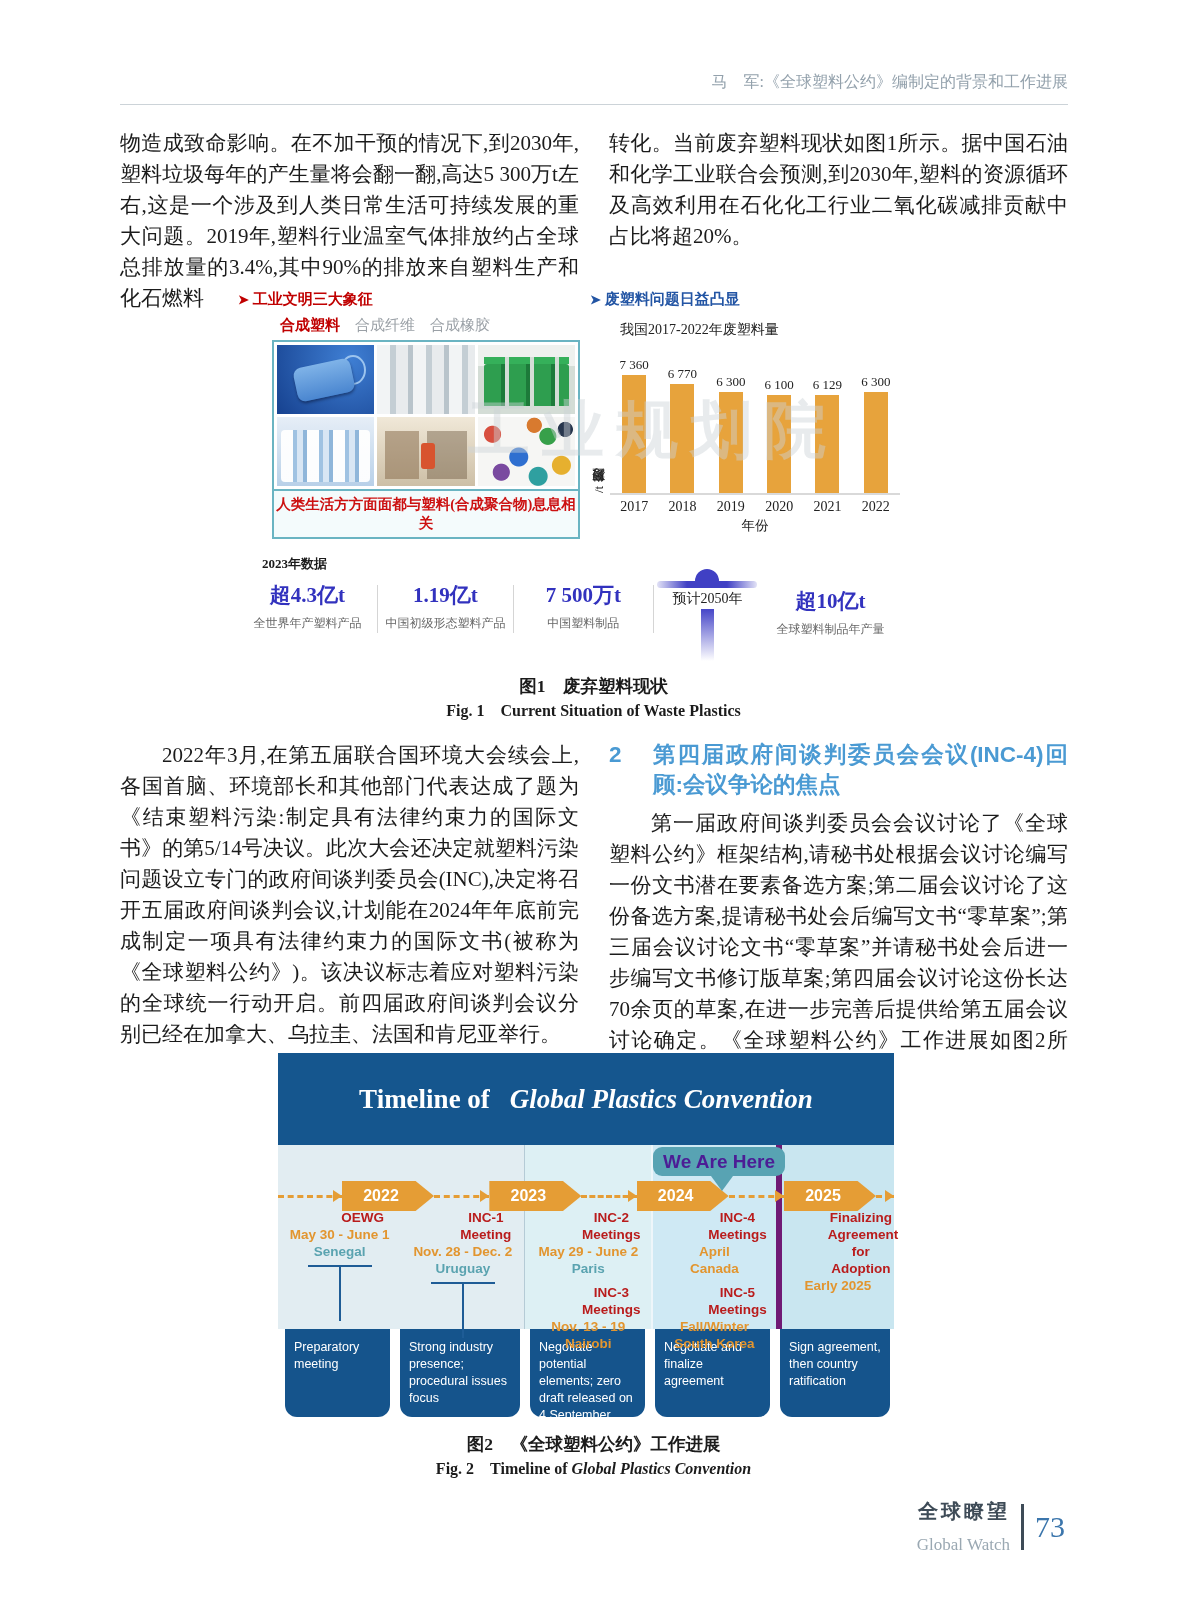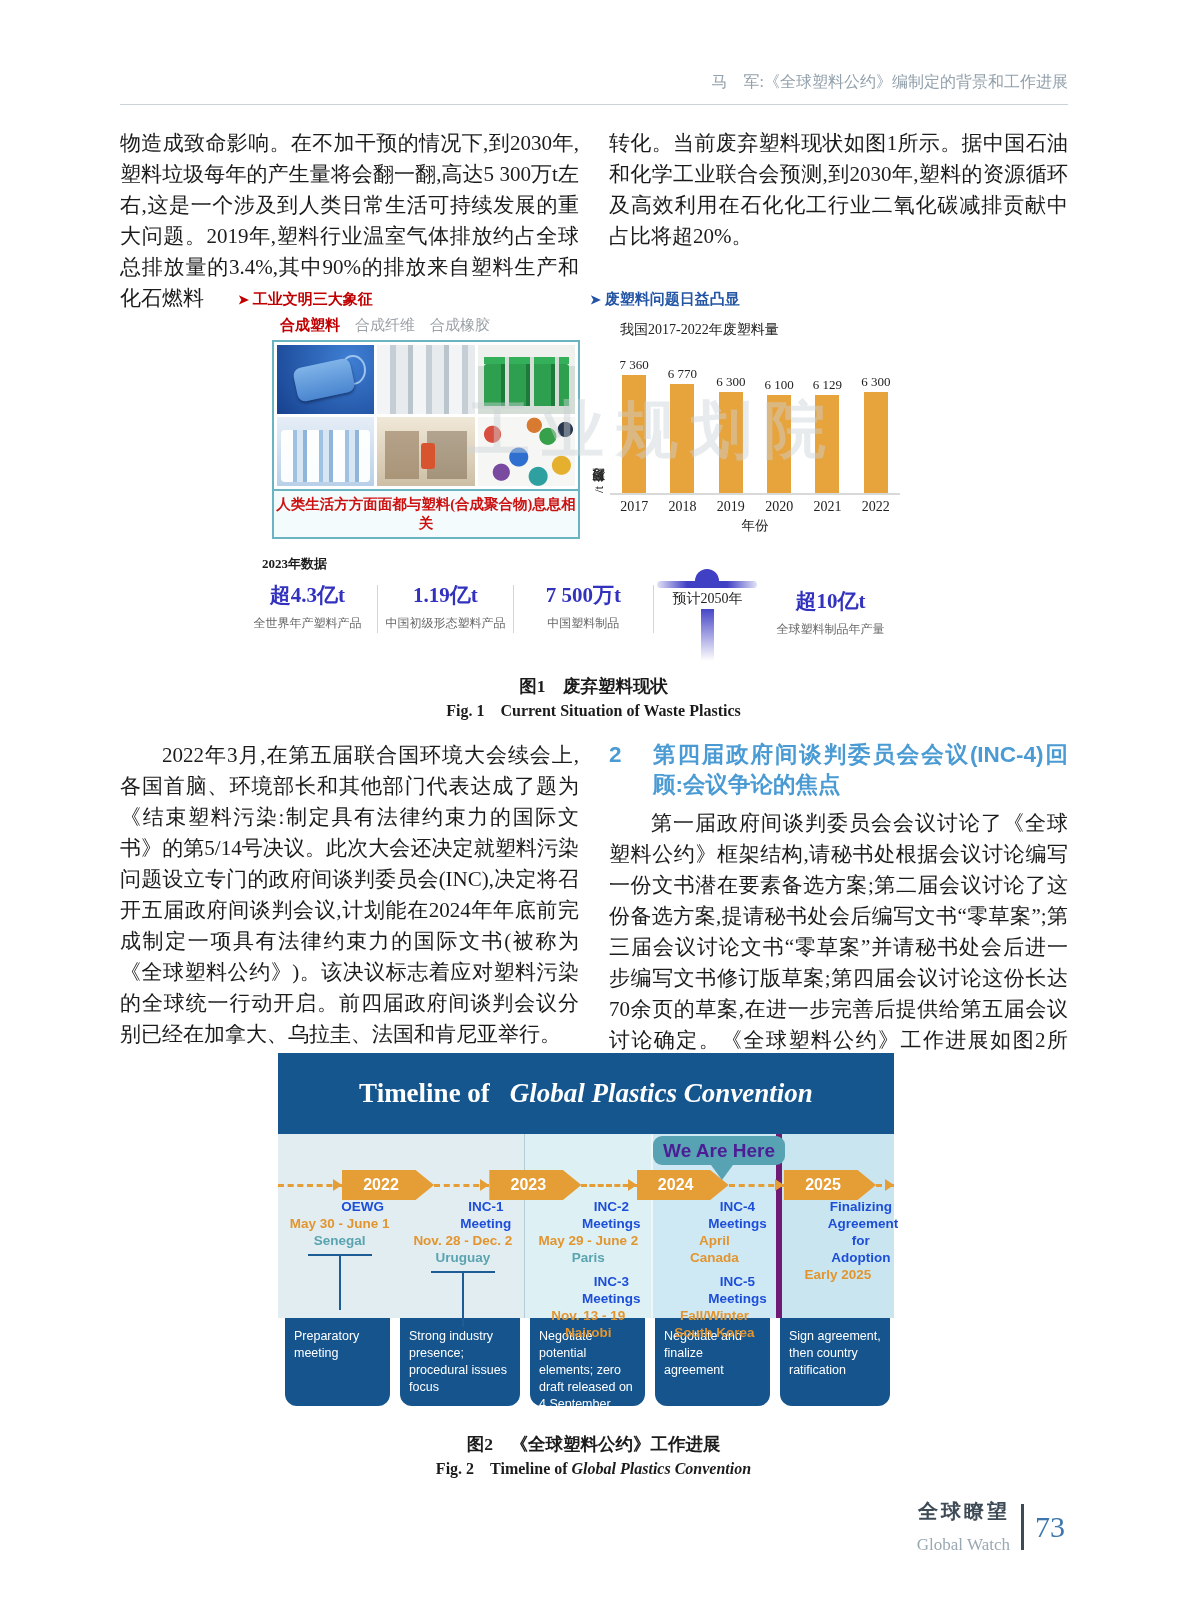--- a/index.html
+++ b/index.html
@@ -114,31 +114,31 @@
   .fig2-cap { top:1432px; }
   .cap-zh { font-size:17.5px; font-weight:bold; }
   .cap-en { font-size:16px; font-weight:bold; margin-top:3px; }
   .italic { font-style:italic; }
 
   
   .watermark { position:absolute; top:388px; left:468px; font-size:62px; font-weight:bold; font-family:"Liberation Sans", sans-serif; color:rgba(204,210,216,.45); letter-spacing:12px; z-index:5; pointer-events:none; white-space:nowrap; }
 
   
   .figure2 { position:absolute; top:1053px; left:278px; width:616px; font-family:"Liberation Sans", sans-serif; }
-  .tl-header { height:81px; background:#15568e; color:#fff; display:flex; align-items:center; justify-content:center; font-family:"Liberation Serif", serif; font-size:27px; font-weight:bold; gap:20px; }
+  .tl-header { height:92px; background:#15568e; color:#fff; display:flex; align-items:center; justify-content:center; font-family:"Liberation Serif", serif; font-size:27px; font-weight:bold; gap:20px; }
   .tl-body { position:relative; height:184px; display:flex; }
   .panel { height:100%; padding-top:64px; }
   .p1 { width:40%; background:#e2edf2; display:flex; }
   .p2 { width:20.6%; background:#ddf0f4; border-left:1px solid #b5cbd6; }
   .p3 { width:20.2%; background:#cfe9f4; border-left:2px solid #eef6fa; }
   .p4 { width:19.2%; background:#c9e6f0; border-left:6px solid #701a75; }
   .event { text-align:center; font-size:13.5px; line-height:17px; font-weight:bold; }
   .event.half { width:50%; }
   .event + .event.stacked { margin-top:7px; }
-  .ev-name { color:#1d4ed8;padding-left:46px; }
+  .ev-name { color:#b91c1c;padding-left:46px; }
   .ev-date { color:#e2952f; }
   .place-teal { color:#5aa3b0; }
   .place-orange { color:#e2952f; }
   .t-line { width:64px; border-top:2px solid #1e5c96; margin:5px auto 0; }
   .v-line { width:2px; height:54px; background:#1e5c96; margin:0 auto; }
 
   .arrow-row { position:absolute; top:36px; left:0; width:100%; height:30px; display:flex; align-items:center; z-index:2; }
   .dash-seg { position:relative; border-top:3px dashed #e59d35; height:0; }
   .seg-first { flex:0 0 64px; }
   .seg-mid { flex:1; }

